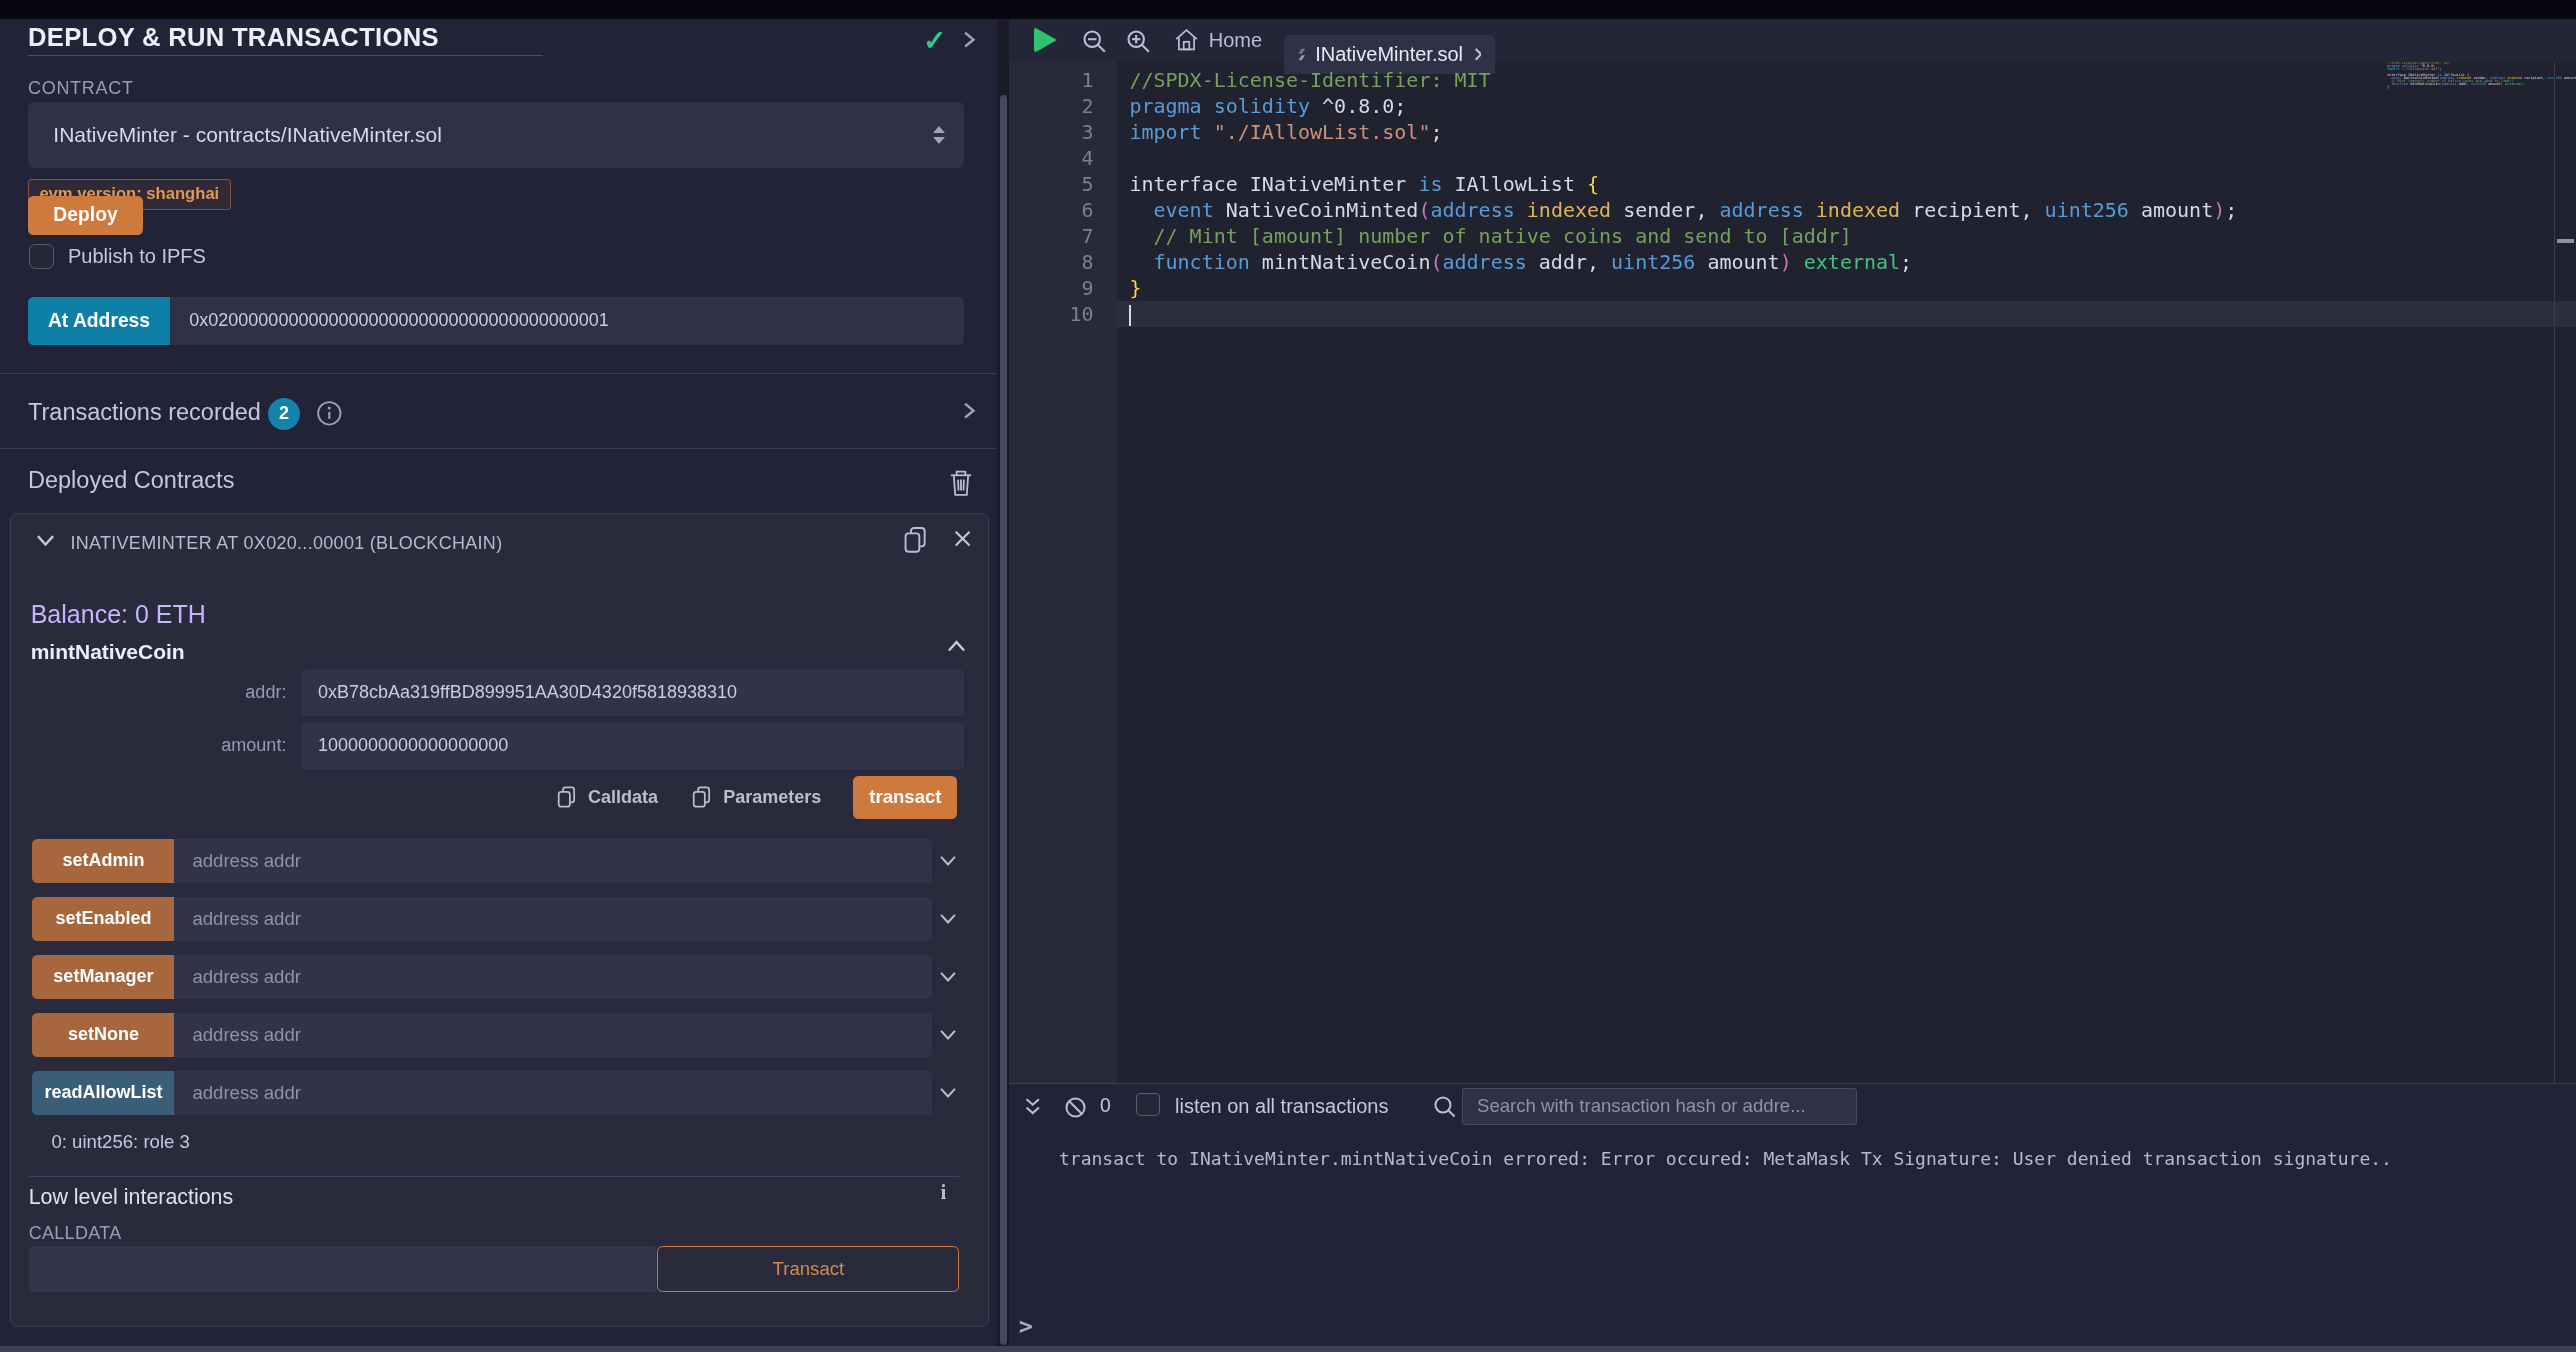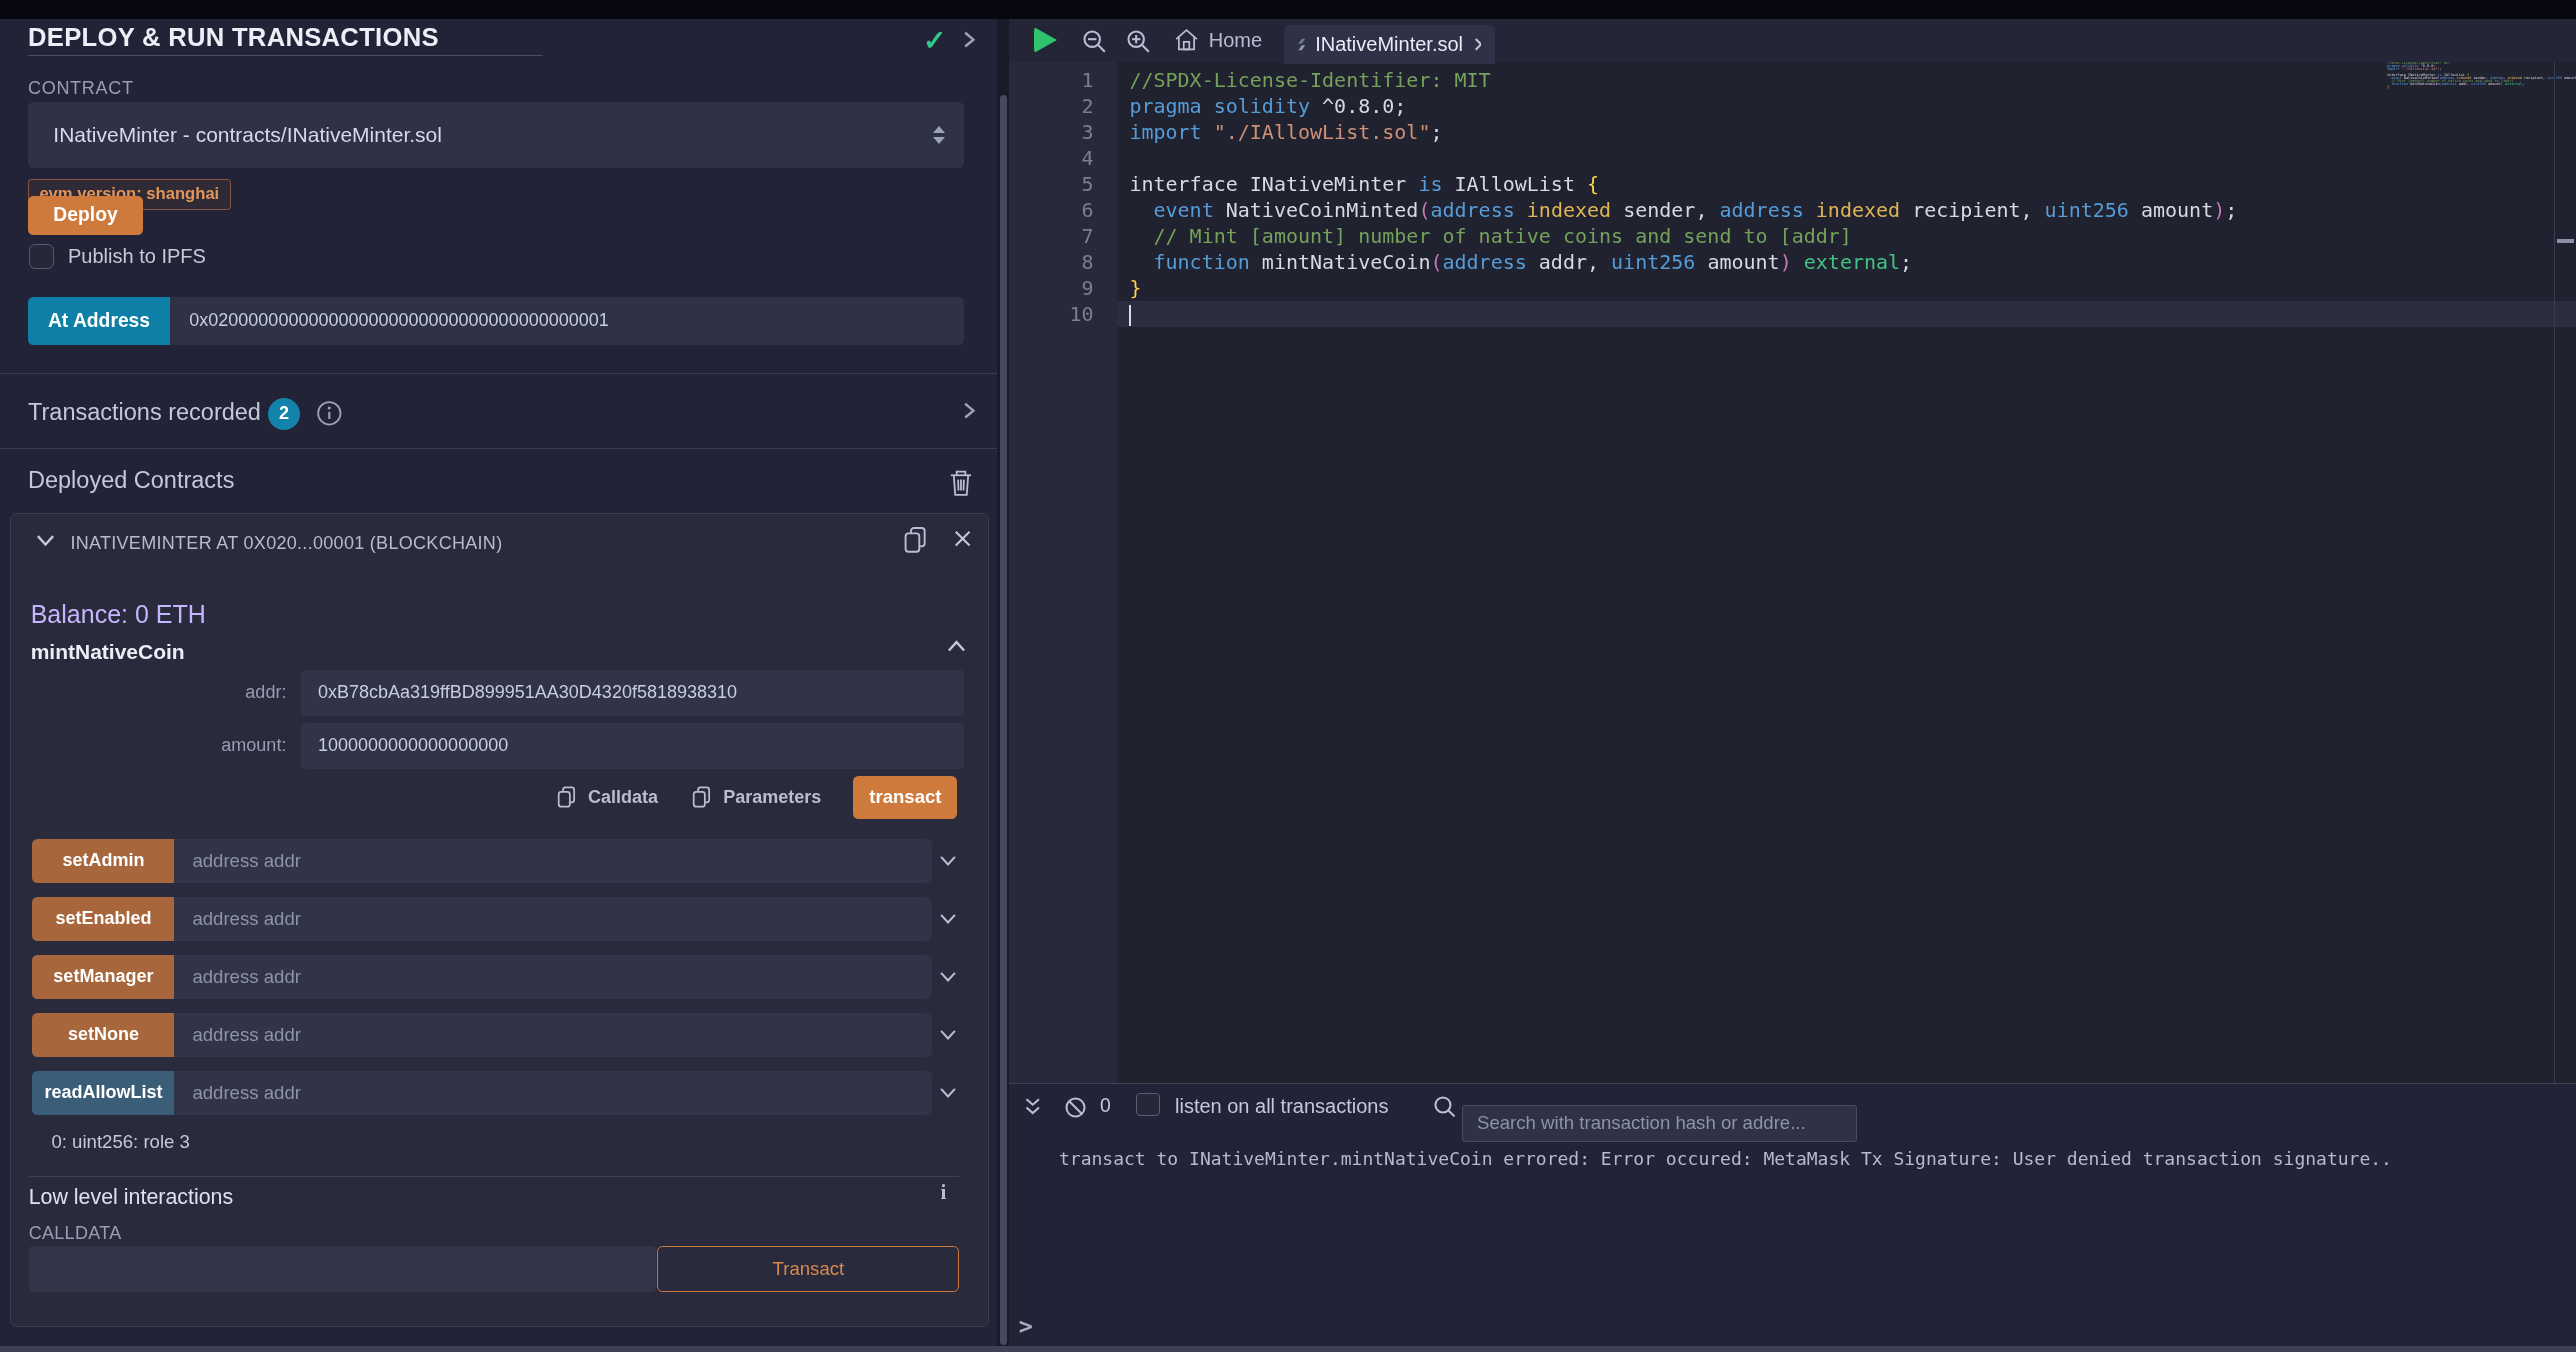--- a/index.html
+++ b/index.html
@@ -93,21 +93,21 @@
 
   
   .editor{position:absolute;left:1009px;top:18.6px;width:1567px;height:1334px;background:#212230;}
   .tabstrip{position:absolute;left:0;top:0;width:100%;height:43px;background:#242537;}
   .play-icon{position:absolute;left:25px;top:8.3px;width:0;height:0;border-left:23.5px solid #2fc36d;
              border-top:13px solid transparent;border-bottom:13px solid transparent;border-radius:4.1px;cursor:pointer;}
   .mag{position:absolute;top:9px;cursor:pointer;}
   .mag.minus{left:72px;} .mag.plus{left:116px;}
   .home-tab{position:absolute;left:151px;top:0;height:43px;display:flex;align-items:center;gap:9.7px;
             padding:0 14px;color:#b9bed2;font-size:20px;cursor:pointer;}
-  .active-tab{position:absolute;left:275px;top:6px;height:39px;width:211px;background:#2f3147;border-radius:5.5px 5.5px 0 0;
+  .active-tab{position:absolute;left:275px;top:16px;height:39px;width:211px;background:#2f3147;border-radius:5.5px 5.5px 0 0;
               display:flex;align-items:center;gap:9.7px;padding:0 14px;box-sizing:border-box;color:#e9ebf5;font-size:20px;cursor:pointer;}
   .active-tab .close{margin-left:auto;cursor:pointer;}
 
   .code-area{position:absolute;left:0;top:43px;width:100%;height:1021px;overflow:hidden;}
   .gutter-bg{position:absolute;left:0;top:0;width:108px;height:100%;background:#282a39;}
   .code-lines{position:absolute;left:0;top:5.5px;width:100%;}
   .code-line{display:flex;height:26px;line-height:26px;font-family:"DejaVu Sans Mono",monospace;
              font-size:20px;white-space:pre;}
   .line-num{flex:0 0 108px;text-align:right;padding-right:23.5px;box-sizing:border-box;color:#7b7f95;}
   .line-text{flex:1;padding-left:12.4px;}
@@ -124,21 +124,21 @@
   
   .terminal{position:absolute;left:0;top:1064px;width:100%;height:269px;background:#222336;
             border-top:1.4px solid #3f415a;box-sizing:border-box;}
   .tb-collapse{position:absolute;left:12.4px;top:11px;cursor:pointer;}
   .tb-ban{position:absolute;left:54px;top:11px;cursor:pointer;}
   .tb-count{position:absolute;left:91px;top:11px;font-size:19.3px;color:#c3c8da;}
   .tb-check{position:absolute;left:127px;top:9px;width:23.5px;height:23.5px;border:1.4px solid #5a5d77;border-radius:4.1px;
             background:#262838;box-sizing:border-box;cursor:pointer;}
   .tb-label{position:absolute;left:166px;top:11px;font-size:20px;color:#c3c8da;}
   .tb-search-icon{position:absolute;left:423px;top:10.4px;}
-  .tb-input{position:absolute;left:453px;top:21px;width:395px;height:37px;background:#2f3146;border:0.7px solid #474a62;
+  .tb-input{position:absolute;left:453px;top:4px;width:395px;height:37px;background:#2f3146;border:0.7px solid #474a62;
             border-radius:2.8px;color:#c9cede;font-size:18.6px;padding-left:14px;box-sizing:border-box;outline:none;font-family:inherit;}
   .tb-input::placeholder{color:#8e93a8;}
   .term-msgs{position:absolute;left:50px;top:64px;font-family:"DejaVu Sans Mono",monospace;font-size:18px;color:#b5bace;}
   .term-msg{height:44px;line-height:21px;}
   .term-prompt{position:absolute;left:9.7px;top:228px;font-size:23.5px;font-weight:700;color:#a9adc0;
                font-family:"DejaVu Sans Mono",monospace;}
 </style>
 </head>
 <body>
 

